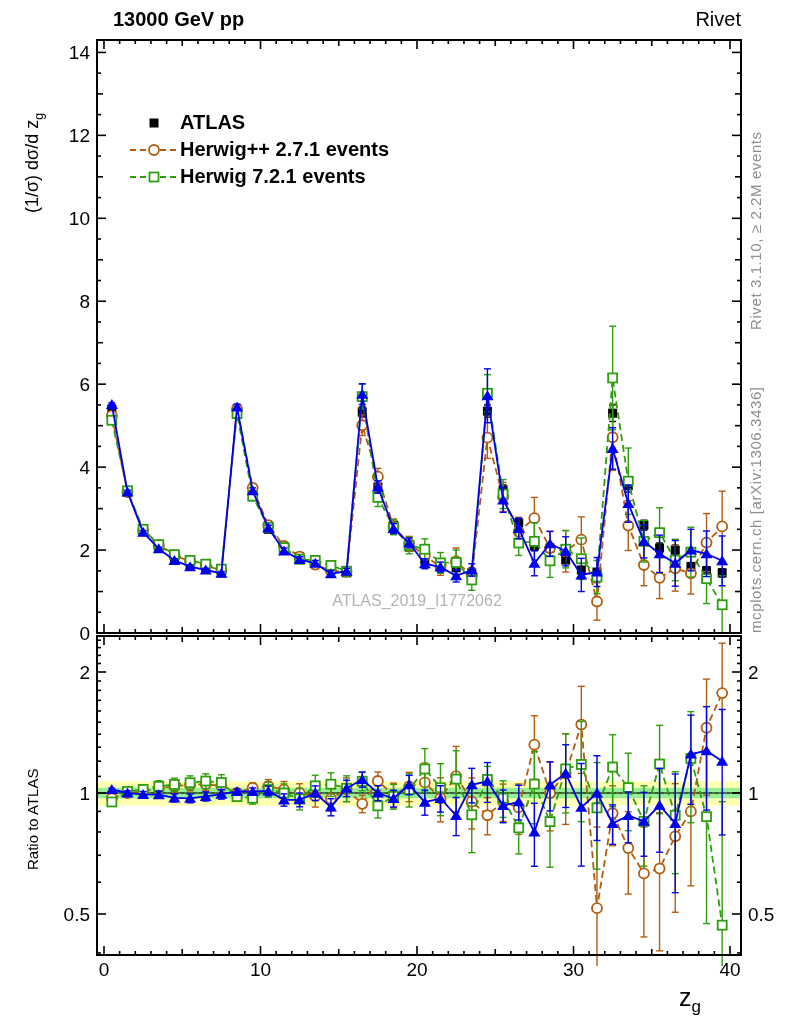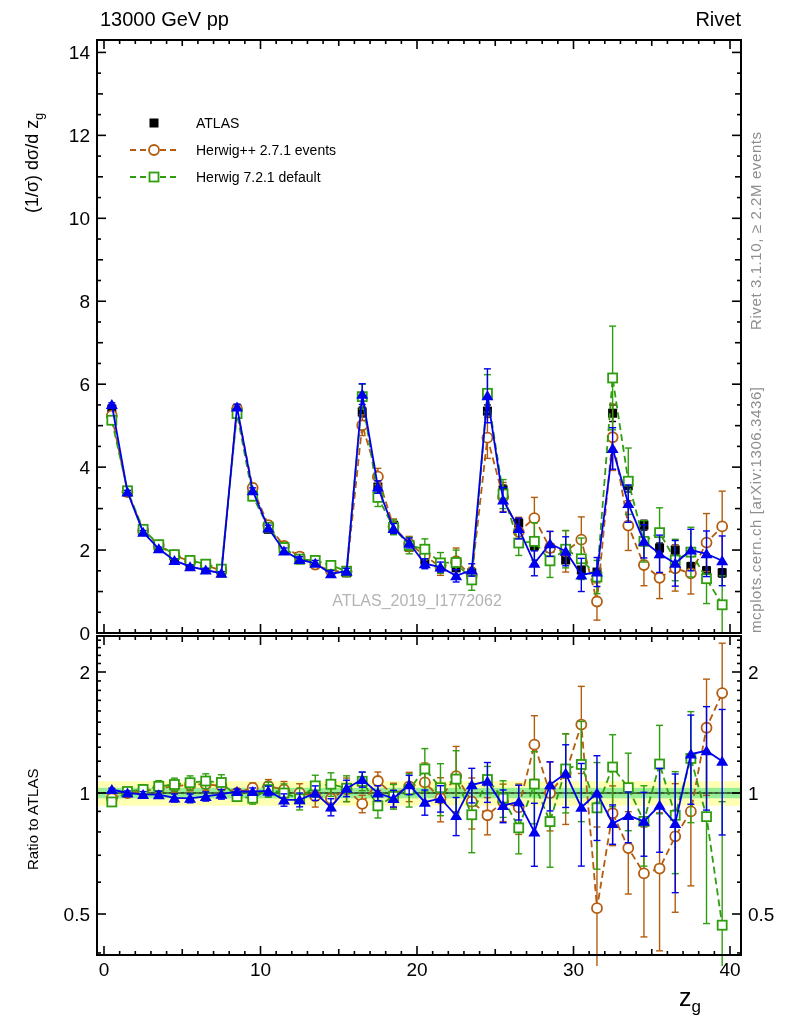--- a/index.html
+++ b/index.html
@@ -1,27 +1,27 @@
 <!DOCTYPE html>
 <html><head>
 <meta charset="utf-8">
 <style>
   html,body{margin:0;padding:0;background:#fff;}
   .page{position:relative;width:786px;height:1024px;background:#fff;
         font-family:"Liberation Sans",sans-serif;color:#000;overflow:hidden;}
   #plot{position:absolute;left:0;top:0;}
   .hdr{position:absolute;top:8px;font-size:20px;}
-  .hdr-left{left:100px;}
+  .hdr-left{left:113px;font-weight:bold;}
   .hdr-right{right:45px;text-align:right;}
   .plot-title{position:absolute;left:97px;top:62px;width:614px;text-align:center;font-size:19px;}
   .plot-title .paren{font-size:17px;}
   sub{font-size:0.68em;}
   .legend{position:absolute;left:128px;top:109px;}
   .lrow{display:flex;align-items:center;height:27px;}
-  .llabel{margin-left:16px;font-size:14px;white-space:nowrap;}
+  .llabel{margin-left:0;font-size:20px;white-space:nowrap;font-weight:bold;}
   .rot{position:absolute;transform:rotate(-90deg);transform-origin:left top;white-space:nowrap;}
   .ylab-main{left:22px;top:213px;font-size:18px;}
   .ylab-ratio{left:24px;top:870px;font-size:15px;}
   .side-note{color:#8e8e8e;letter-spacing:0.6px;}
   .side-top{left:747px;top:330px;font-size:15px;}
   .side-bot{left:747px;top:633px;font-size:15px;}
   .xlab{position:absolute;left:97px;width:614px;text-align:right;top:983px;font-size:25px;padding-right:10px;box-sizing:border-box;}
 </style>
 </head>
 <body>
@@ -1497,21 +1497,21 @@
         </svg>
       <span class="llabel">Herwig++ 2.7.1 events</span>
     </div>
     <div class="lrow">
       <svg class="legsample" width="52" height="18">
           <g>
             <line x1="2" x2="50" y1="9" y2="9" stroke="#2f9e0e" stroke-width="1.8" stroke-dasharray="6,4"></line>
             <rect x="21.5" y="4.5" width="9" height="9" fill="#fff" stroke="#2f9e0e" stroke-width="1.8"></rect>
           </g>
         </svg>
-      <span class="llabel">Herwig 7.2.1 default</span>
+      <span class="llabel">Herwig 7.2.1 events</span>
     </div>
   </div>
 
   <div class="rot ylab-main"><span>(1/σ) dσ/d z</span><sub>g</sub></div>
 
   <div class="rot ylab-ratio">Ratio to ATLAS</div>
 
   <div class="rot side-note side-top">Rivet 3.1.10, ≥ 2.2M events</div>
   <div class="rot side-note side-bot">mcplots.cern.ch [arXiv:1306.3436]</div>
 

